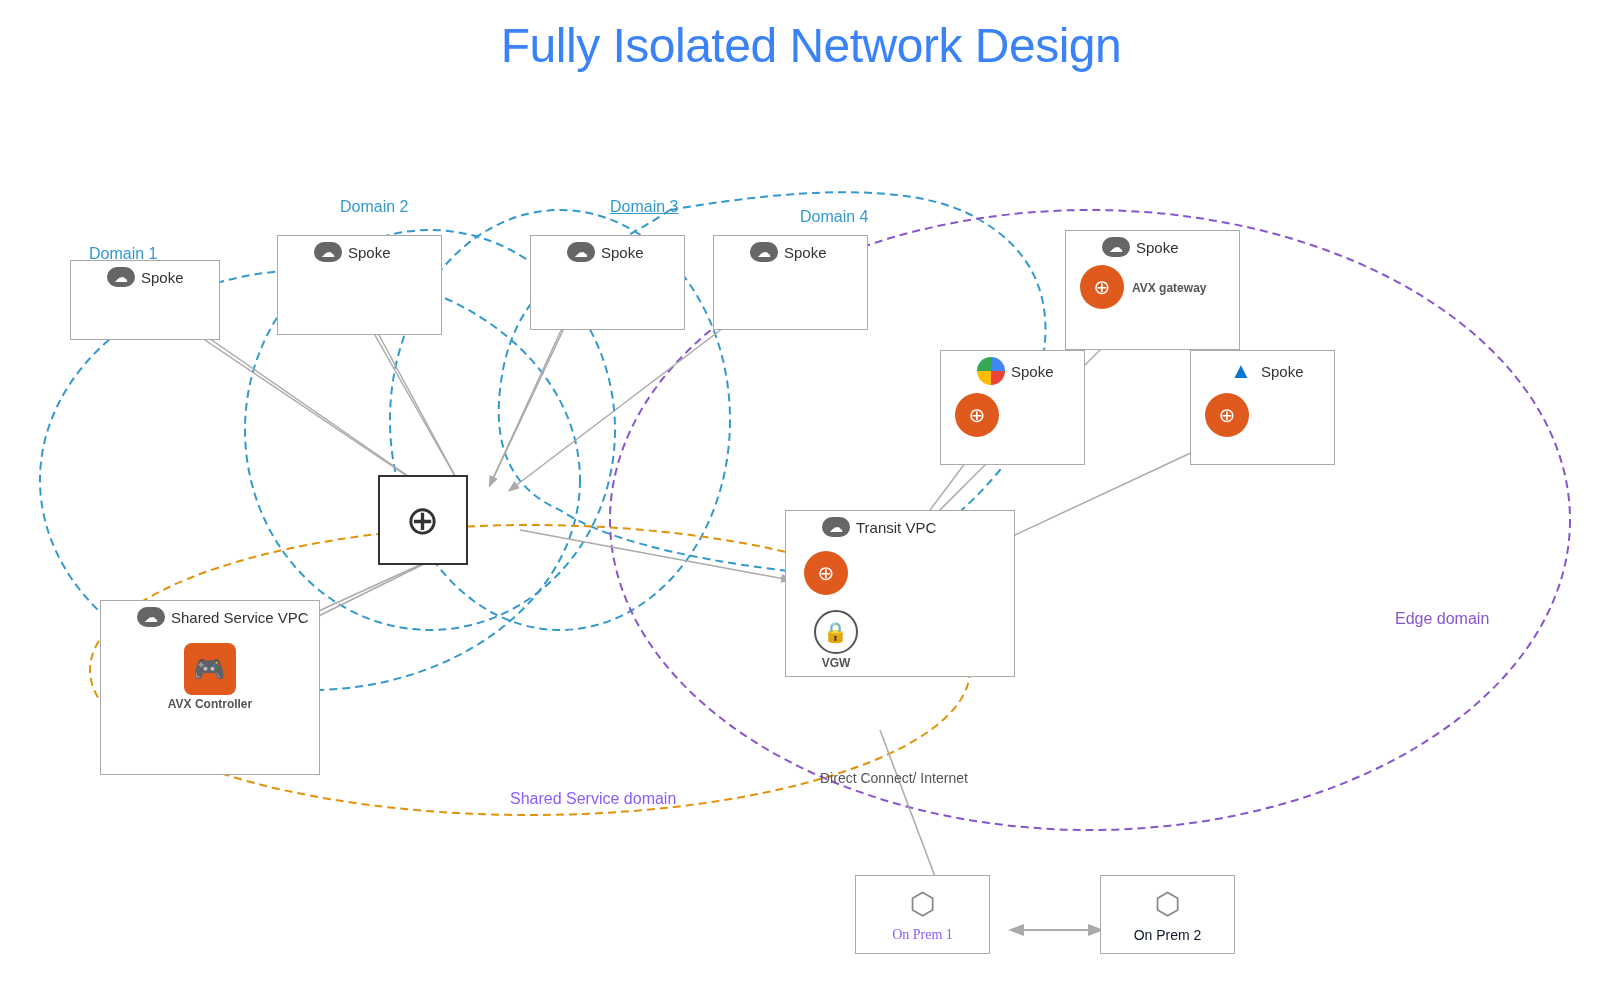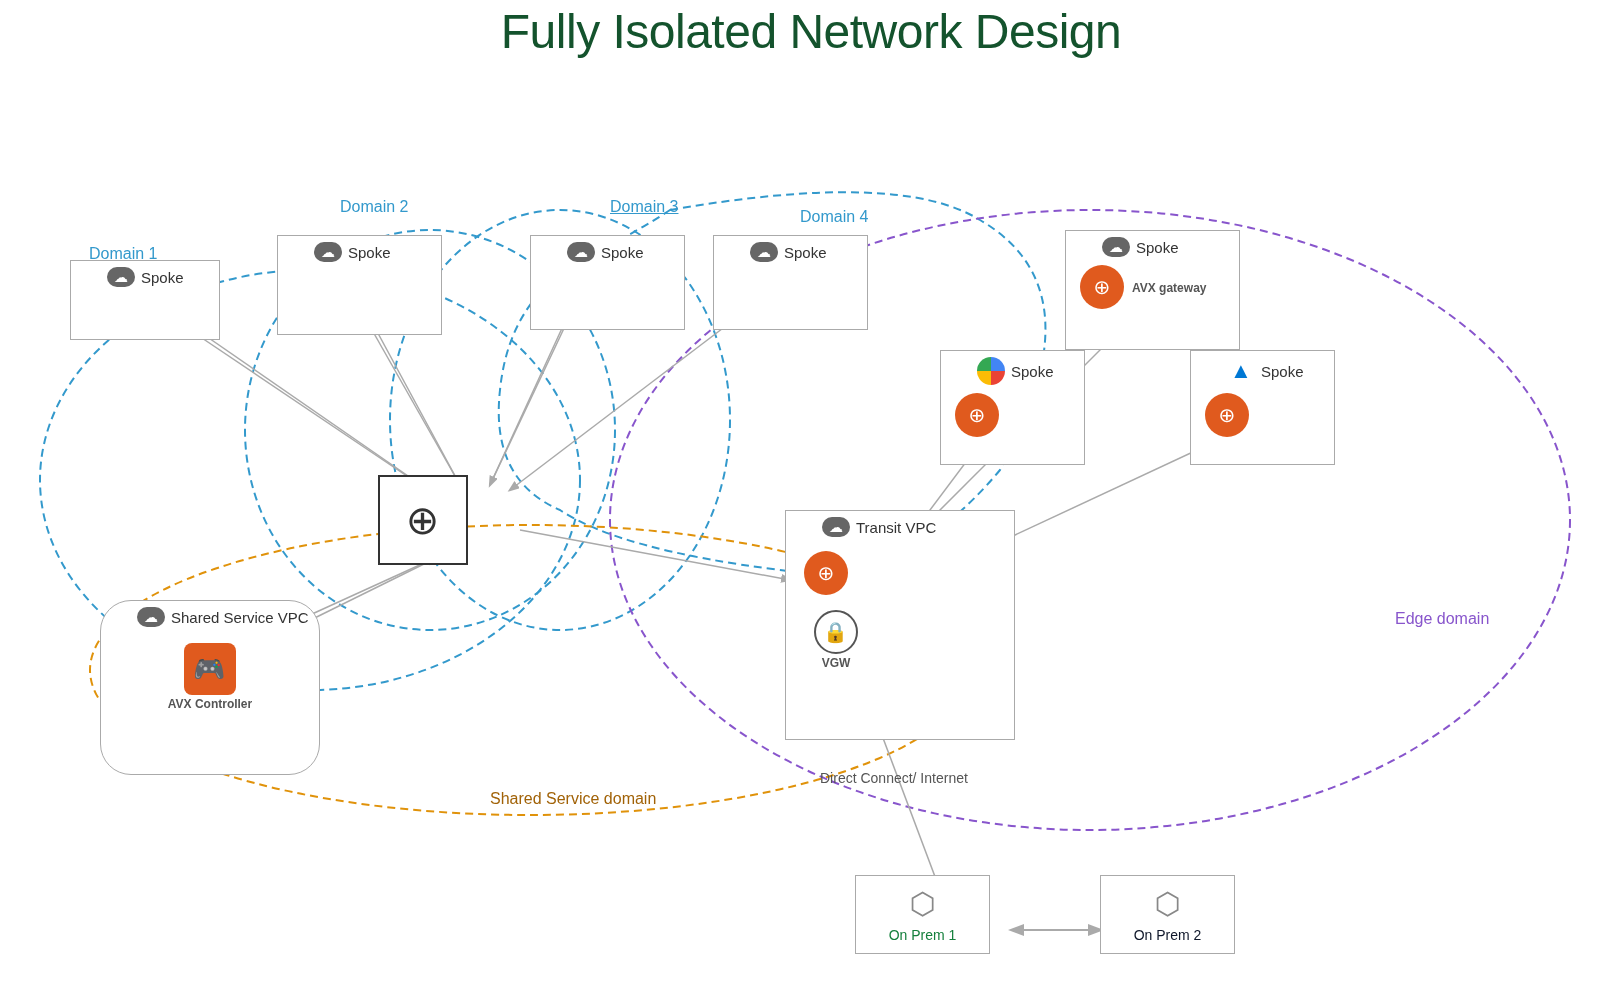--- a/index.html
+++ b/index.html
@@ -8,22 +8,22 @@
       font-family: 'Segoe UI', Arial, sans-serif;
       width: 1622px;
       height: 988px;
       overflow: hidden;
       position: relative;
     }
     .page-title {
       text-align: center;
       font-size: 48px;
       font-weight: 400;
-      color: #14532d;
-      padding-top: 4px;
+      color: #3b82f6;
+      padding-top: 18px;
       letter-spacing: -0.5px;
     }
     .diagram-area {
       position: absolute;
       top: 90px;
       left: 0;
       width: 1622px;
       height: 898px;
     }
     
@@ -217,21 +217,21 @@
         <path d="M0,0 L0,6 L8,3 z" fill="#aaa"></path>
       </marker>
     </defs>
   </svg>
 
   <div class="domain-label" style="left:75px; top:155px; color:#3399cc;margin-left:14px;">Domain 1</div>
   <div class="domain-label" style="left:340px; top:108px; color:#3399cc;">Domain 2</div>
   <div class="domain-label" style="left:610px; top:108px; color:#3399cc;text-decoration:underline;">Domain 3</div>
   <div class="domain-label" style="left:800px; top:118px; color:#3399cc;">Domain 4</div>
   <div class="domain-label purple" style="left:1395px; top:520px; color:#8855cc;">Edge domain</div>
-  <div class="domain-label orange" style="left:490px; top:700px; color:#a16207;">Shared Service domain</div>
+  <div class="domain-label orange" style="left:510px; top:700px; color:#8b5cf6;">Shared Service domain</div>
 
   <div class="node-box" style="left:70px; top:170px; width:150px; height:80px;">
     <div class="box-header">
       <div class="cloud-icon"></div>
       <span class="box-label">Spoke</span>
     </div>
   </div>
 
   <div class="node-box" style="left:277px; top:145px; width:165px; height:100px;">
     <div class="box-header">
@@ -285,50 +285,50 @@
     </div>
   </div>
 
   <div style="position:absolute; left:405px; top:385px; display:flex; flex-direction:column; align-items:center;">
     <div class="tgw-box">
       <span style="font-size:40px; color:#333;">⊕</span>
     </div>
     <span style="font-size:15px; color:#333; margin-top:4px;">TGW</span>
   </div>
 
-  <div class="node-box" style="left:100px; top:510px; width:220px; height:175px;border-radius:31px;">
+  <div class="node-box" style="left:100px; top:510px; width:220px; height:175px;">
     <div class="box-header">
       <div class="cloud-icon"></div>
       <span class="box-label">Shared Service VPC</span>
     </div>
     <div style="display:flex; flex-direction:column; align-items:center; width:100%; margin-top:8px;">
       <div class="controller-icon">🎮</div>
       <span class="small-label">AVX Controller</span>
     </div>
   </div>
 
-  <div class="node-box" style="left:785px; top:420px; width:230px; height:230px;">
+  <div class="node-box" style="left:785px; top:420px; width:230px; height:167px;">
     <div class="box-header">
       <div class="cloud-icon"></div>
       <span class="box-label">Transit VPC</span>
     </div>
     <div style="display:flex; align-items:center; gap:10px; margin-top:10px; margin-left:10px;">
       <div class="avx-icon">⊕</div>
     </div>
     <div style="display:flex; flex-direction:column; align-items:center; margin-top:15px; margin-left:20px;">
       <div class="vgw-icon">🔒</div>
       <span class="small-label">VGW</span>
     </div>
   </div>
 
   <div style="position:absolute; left:820px; top:680px; font-size:14px; color:#555;">Direct Connect/ Internet</div>
 
   <div style="position:absolute; left:855px; top:785px; display:flex; flex-direction:column; align-items:center; border:1.5px solid #aaa; padding:10px 20px; background:#fff; width:135px;">
     <span class="onprem-icon">⬡</span>
-    <span style="font-size:14px; color:#15803d; margin-top:6px;">On Prem 1</span>
+    <span style="font-size:14px; color:#8b5cf6; margin-top:6px;font-family:Liberation Serif, serif;">On Prem 1</span>
   </div>
 
   <div style="position:absolute; left:1100px; top:785px; display:flex; flex-direction:column; align-items:center; border:1.5px solid #aaa; padding:10px 20px; background:#fff; width:135px;">
     <span class="onprem-icon">⬡</span>
     <span style="font-size:14px; color:#0f172a; margin-top:6px;">On Prem 2</span>
   </div>
 
 </div>
 
 </body></html>

